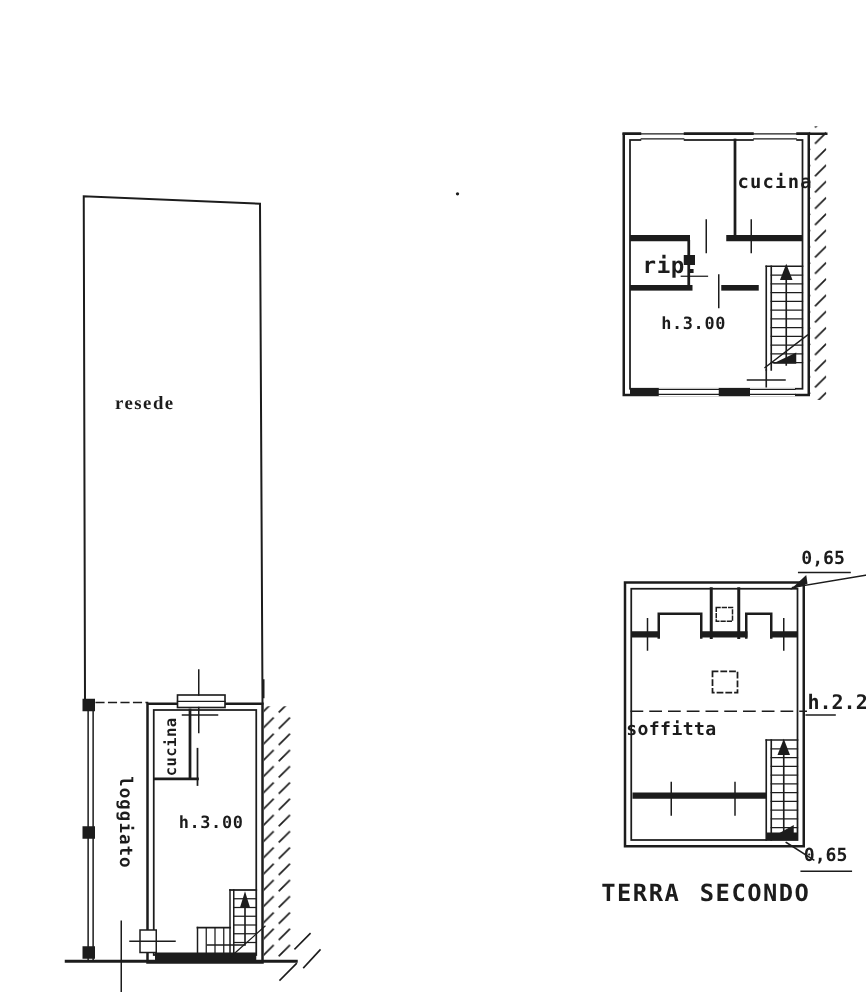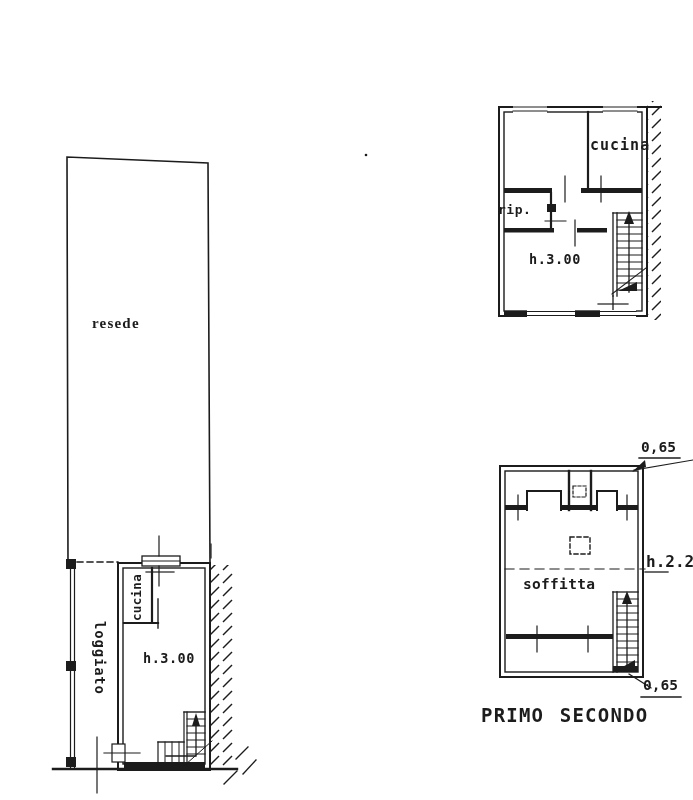--- a/index.html
+++ b/index.html
@@ -23,23 +23,23 @@
   #t-ground{left:16px;top:94px;word-spacing:24px;}
   #t-first{left:507px;top:15px;word-spacing:12px;}
   #t-second{left:481px;top:705px;letter-spacing:1.2px;word-spacing:3px;}
   #l-resede{left:92px;top:315px;font-size:15px;letter-spacing:1.2px;font-family:Liberation Serif, serif;}
   #l-loggiato{left:108px;top:621px;font-size:14px;letter-spacing:0.8px;
               transform:rotate(90deg);transform-origin:0 0;}
   #l-cucina{left:130px;top:621px;font-size:12.5px;letter-spacing:0.3px;
             transform:rotate(-90deg);transform-origin:0 0;}
   #l-h-ground{left:143px;top:651px;font-size:13.5px;letter-spacing:0.5px;}
   #l-bagno{left:590px;top:137px;font-size:15px;letter-spacing:1px;}
-  #l-rip{left:498px;top:203px;font-size:13px;letter-spacing:0.5px;}
+  #l-rip{left:514px;top:203px;font-size:18px;letter-spacing:0.5px;}
   #l-h-first{left:529px;top:252px;font-size:13.5px;letter-spacing:0.5px;}
-  #l-soffitta{left:523px;top:576px;font-size:14.5px;letter-spacing:0.3px;}
+  #l-soffitta{left:501px;top:576px;font-size:14.5px;letter-spacing:0.3px;}
   #l-h-second{left:646px;top:553px;font-size:16px;}
   #l-dim-top{left:641px;top:439px;font-size:14.5px;}
   #l-dim-bottom{left:643px;top:677px;font-size:14.5px;}
 </style>
 </head>
 <body>
 
 <div id="sheet">
 
   <svg width="693" height="800" viewBox="0 0 693 800">
@@ -239,21 +239,21 @@
         <polygon points="632,472 645,460 646,467" fill="#1c1c1c" stroke="none"></polygon>
         <line x1="639" y1="458" x2="680" y2="458" stroke-width="1.3"></line>
       </g>
       <g>
         <line x1="629" y1="674" x2="651" y2="688" stroke-width="1.2"></line>
         <line x1="641" y1="697" x2="681" y2="697" stroke-width="1.3"></line>
       </g>
     </g>
   </svg>
 
-  <div class="lbl title" id="t-second">PRIMO SECONDO</div>
+  <div class="lbl title" id="t-second">TERRA SECONDO</div>
 
   <div class="lbl" id="l-resede">resede</div>
   <div class="lbl" id="l-loggiato">loggiato</div>
   <div class="lbl" id="l-cucina">cucina</div>
   <div class="lbl" id="l-h-ground">h.3.00</div>
 
   <div class="lbl" id="l-bagno">cucina</div>
   <div class="lbl" id="l-rip">rip.</div>
   <div class="lbl" id="l-h-first">h.3.00</div>
 

